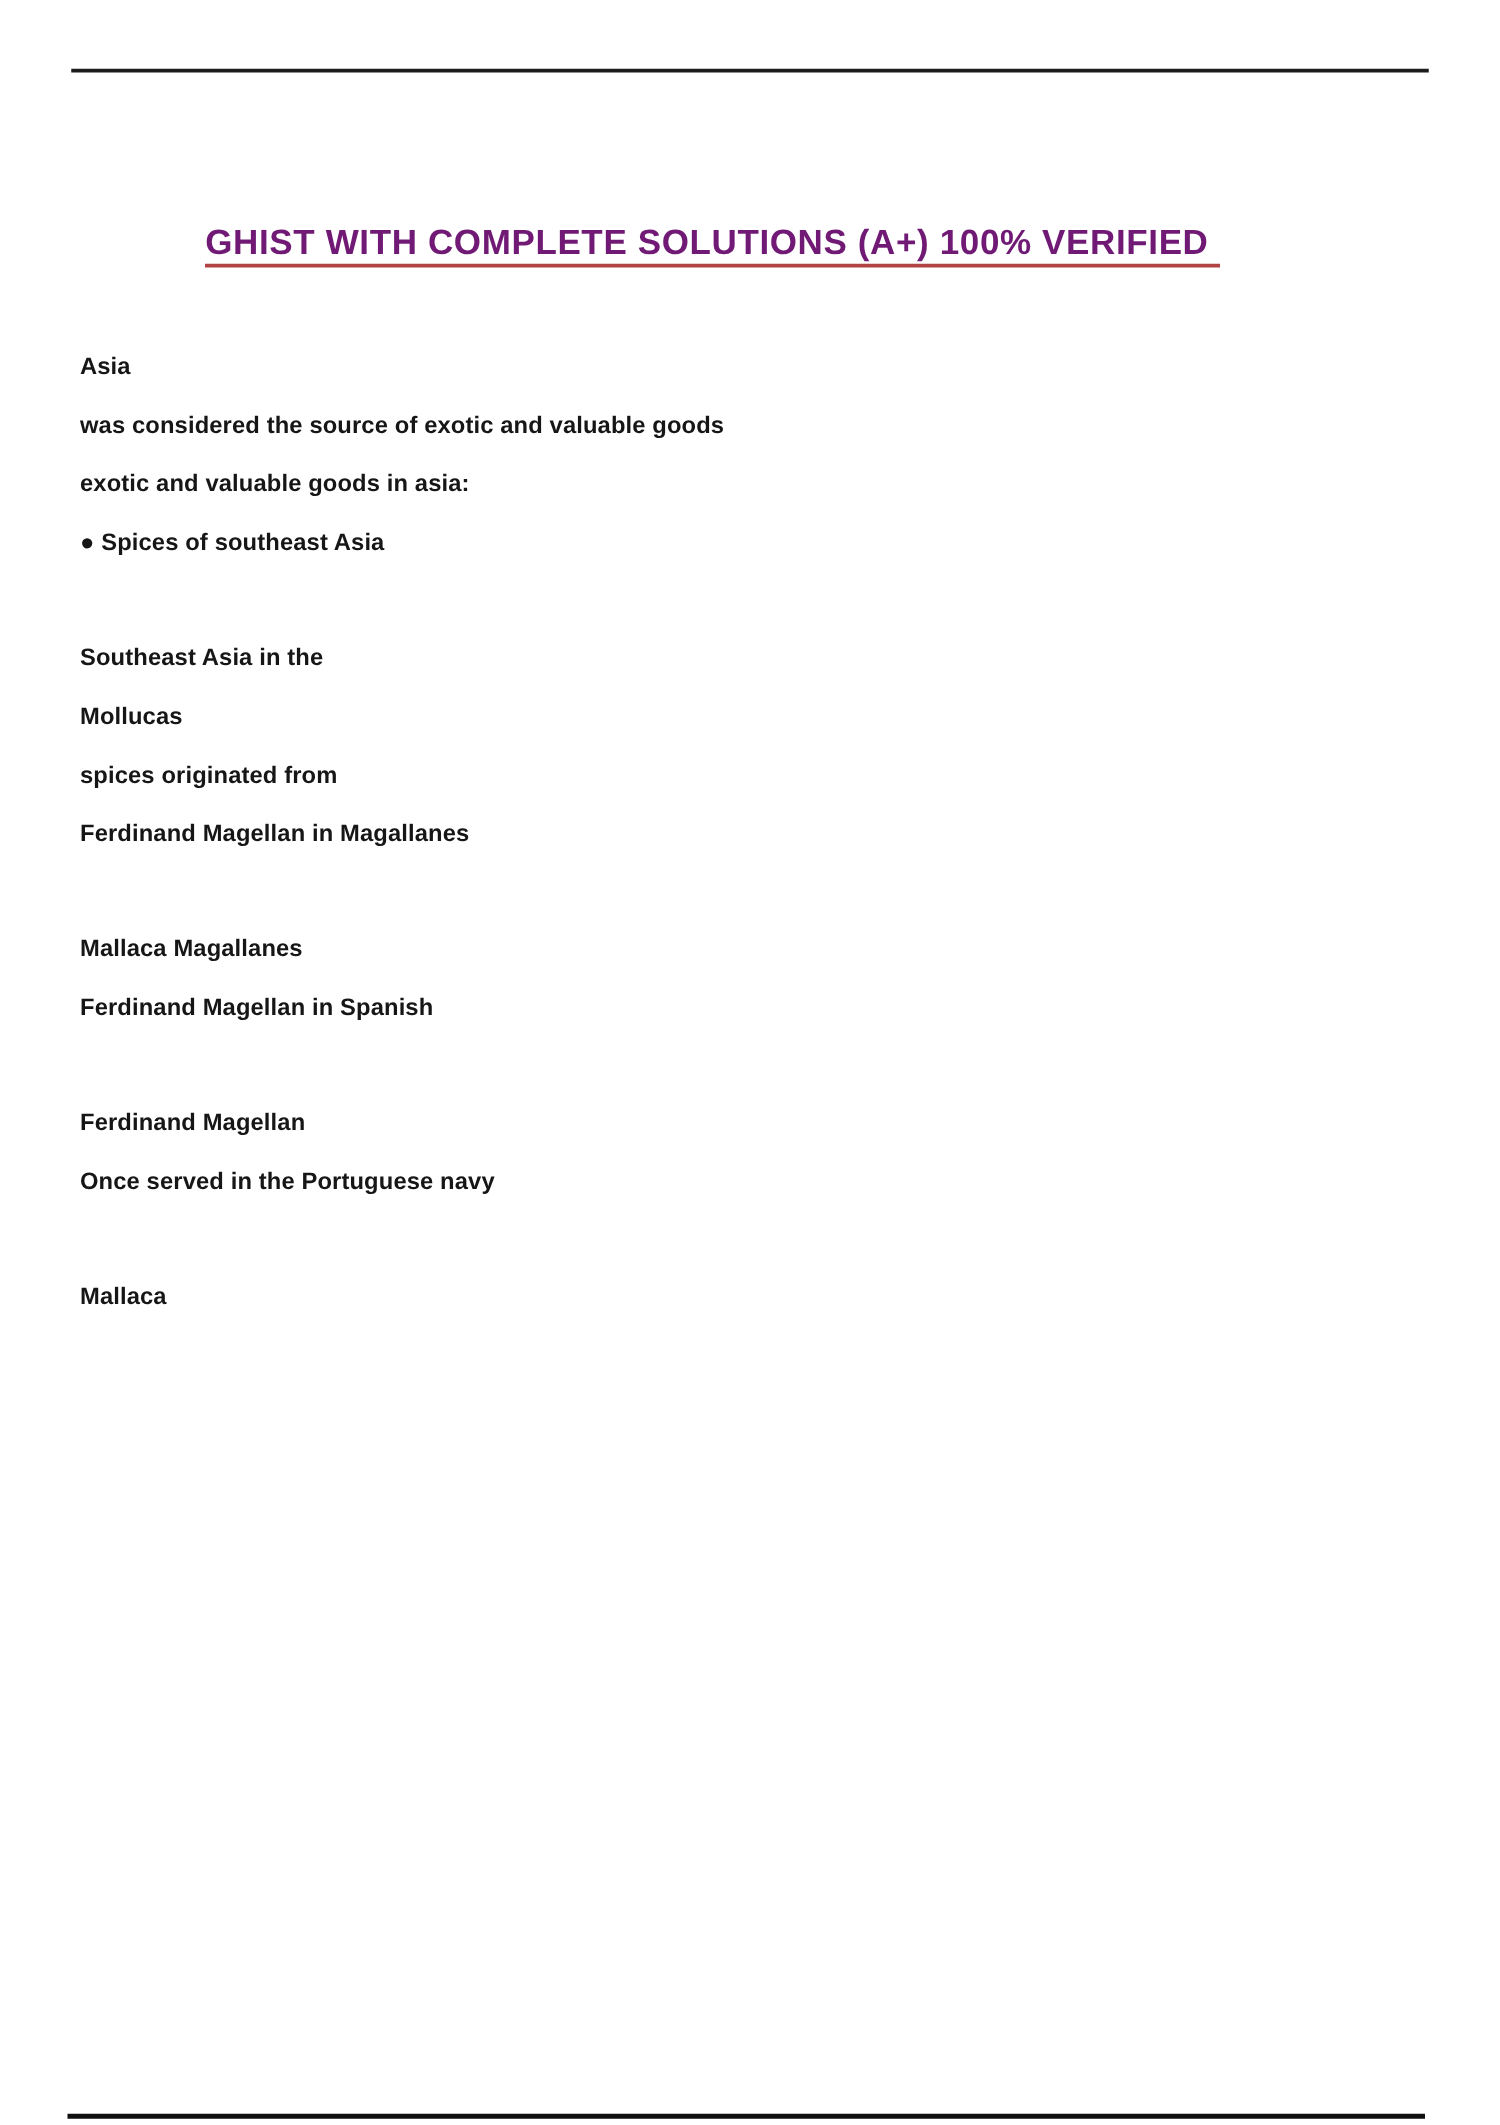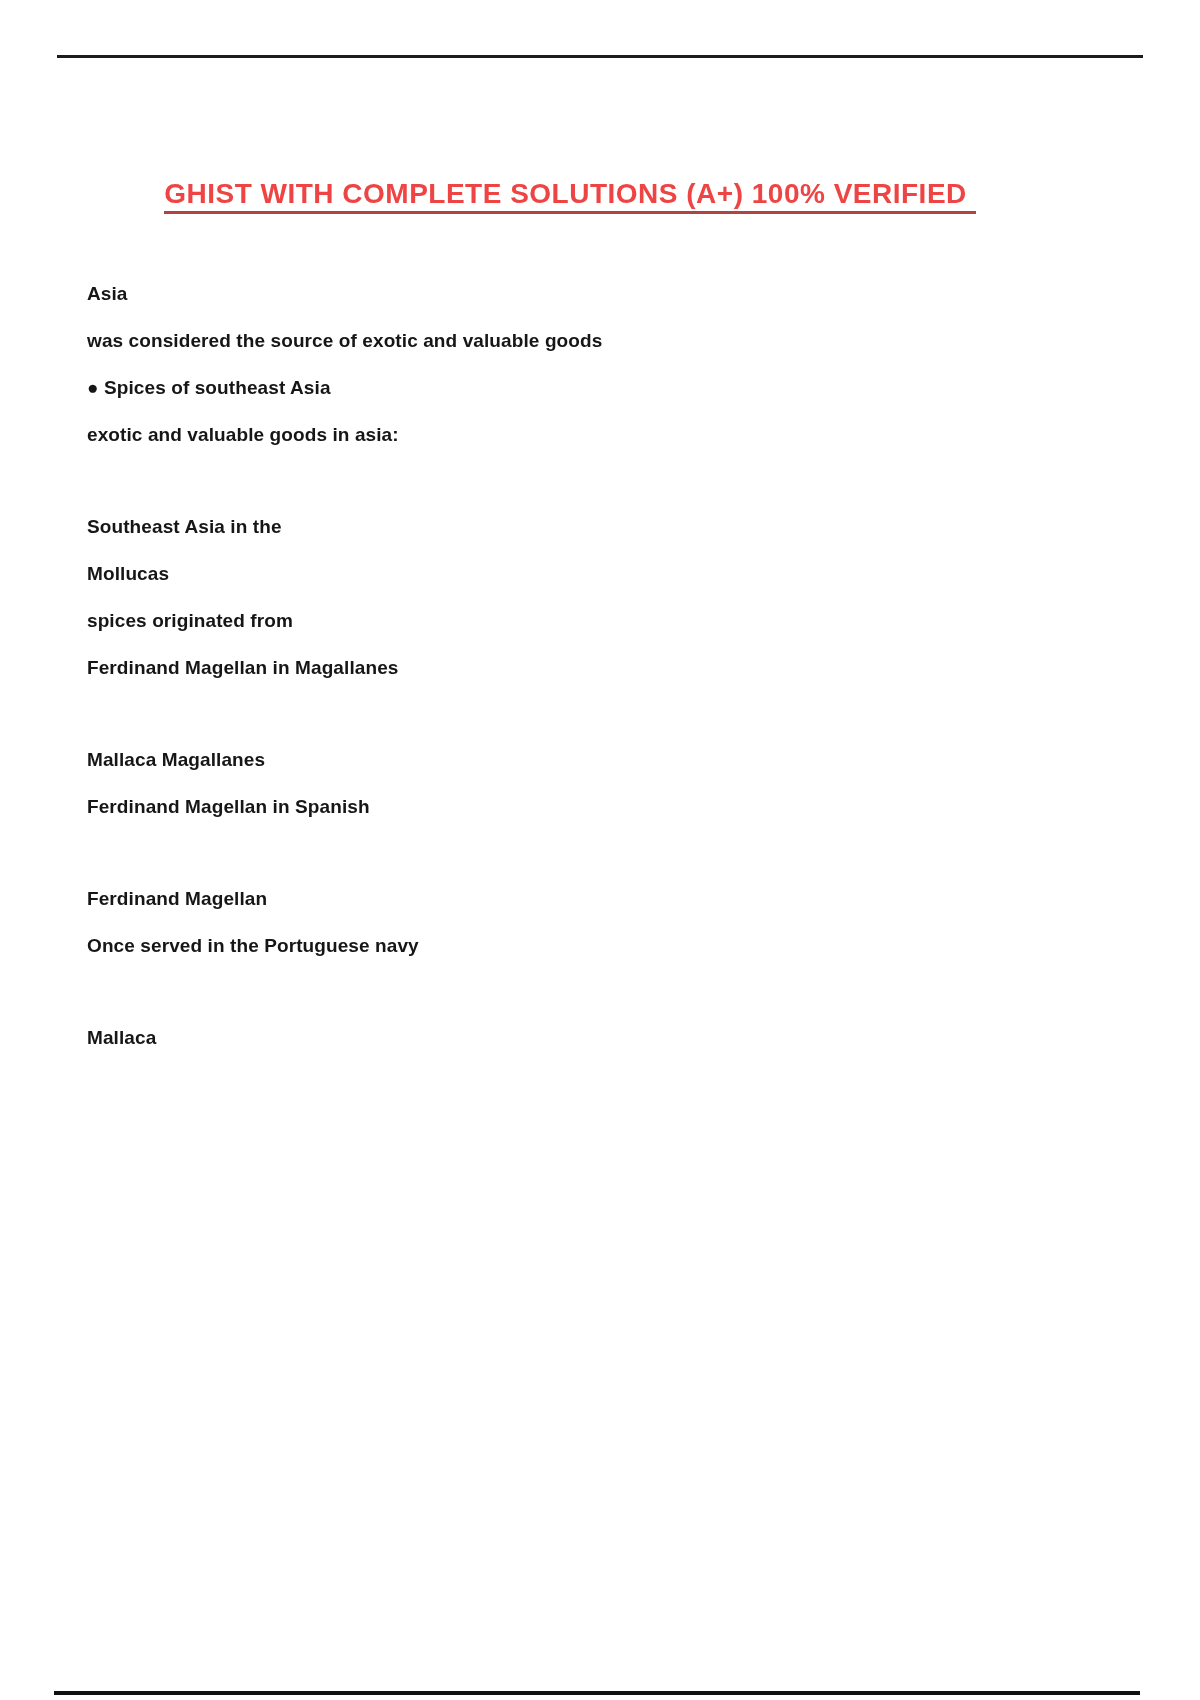--- a/index.html
+++ b/index.html
@@ -35,32 +35,32 @@
   .title-wrap {
     padding-top: 172px;
     margin-left: 133px;
     width: 874px;
     text-align: center;
   }
   .title-line {
     line-height: 43px;
     font-size: 28px;
     font-weight: bold;
-    color: #ef4444;
+    color: #701a75;
     letter-spacing: 0.5px;
   }
   .title-line .u {
     border-bottom: 3px solid #b04444;
     padding-bottom: 2px;
   }
   .title-line.first .u {
     padding-right: 9px;
   }
   .body-wrap {
-    margin-left: 87px;
+    margin-left: 64px;
     padding-top: 55px;
     width: 900px;
   }
   .line {
     margin: 0;
     font-size: 19px;
     font-weight: bold;
     line-height: 47px;
     color: #161616;
     letter-spacing: 0.1px;
@@ -79,22 +79,22 @@
   <div class="title-wrap">
     <div class="title-line first">
       <span class="u">GHIST WITH COMPLETE SOLUTIONS (A+) 100% VERIFIED</span>
     </div>
   </div>
 
   <div class="body-wrap">
     <p class="line">Asia</p>
     <p class="line">was considered the source of exotic and valuable goods</p>
 
+    <p class="line">exotic and valuable goods in asia:</p>
     <p class="line">● Spices of southeast Asia</p>
-    <p class="line">exotic and valuable goods in asia:</p>
 
     <p class="line gap">Southeast Asia in the</p>
     <p class="line">Mollucas</p>
     <p class="line">spices originated from</p>
 
     <p class="line">Ferdinand Magellan in Magallanes</p>
 
     <p class="line gap">Mallaca Magallanes</p>
     <p class="line">Ferdinand Magellan in Spanish</p>
 

